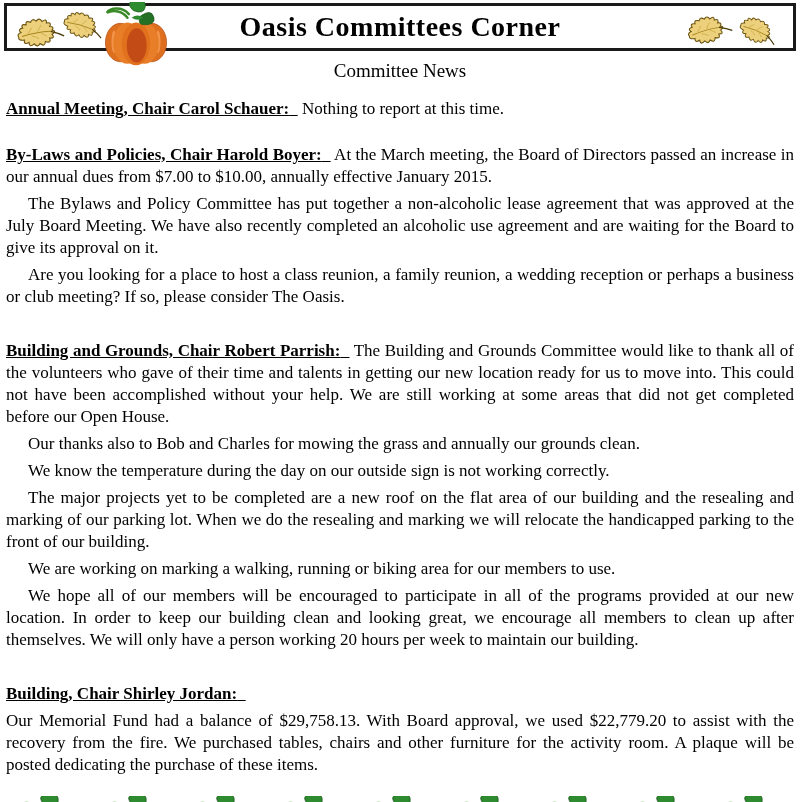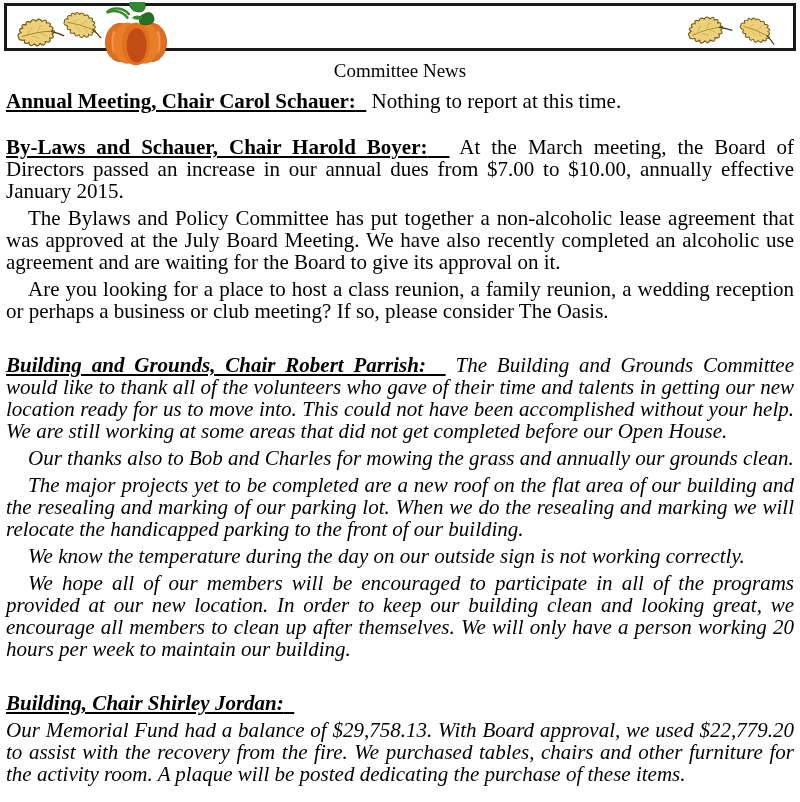--- a/index.html
+++ b/index.html
@@ -35,28 +35,28 @@
   .leaf-3 { right: 58px; top: 8px;  transform: rotate(-18deg); }
   .leaf-4 { right: 12px; top: 12px; transform: rotate(20deg); }
   
   .page-heading {
     text-align: center;
     font-weight: normal;
     font-size: 19px;
     margin: 9px 0 4px 0;
   }
   .content {
-    margin: 8px 6px;
-    font-size: 21px;
+    margin: 16px 6px;
+    font-size: 17px;
     line-height: 22px;
     text-align: justify;
   }
   .section { margin-top: 0; }
   .gap-sm { margin-top: 24px; }
-  .gap-lg { margin-top: 32px; font-style: italic; }
+  .gap-lg { margin-top: 32px; }
   .sec-head {
     font-weight: bold;
     text-decoration: underline;
   }
   .sec-head::after { content: "\00a0\00a0"; }
   .content p { margin: 5px 0 0 0; text-indent: 22px; }
   .content p.no-indent { text-indent: 0; }
   .lead-wrap { margin: 0; }
   .finance-head { margin-bottom: 2px; }
   
@@ -105,20 +105,21 @@
   <span class="deco leaf-2">
     <svg viewBox="0 0 64 40" width="46" height="29">
         <use href="#oak-leaf-symbol"></use>
       </svg>
   </span>
   <span class="deco banner-pumpkin">
     <svg viewBox="0 0 100 90" width="74" height="64">
         <use href="#pumpkin-symbol"></use>
       </svg>
   </span>
+  <span class="banner-title">Oasis Committees Corner</span>
   <span class="deco leaf-3">
     <svg viewBox="0 0 64 40" width="50" height="31">
         <use href="#oak-leaf-symbol"></use>
       </svg>
   </span>
   <span class="deco leaf-4">
     <svg viewBox="0 0 64 40" width="44" height="28">
         <use href="#oak-leaf-symbol"></use>
       </svg>
   </span>
@@ -130,35 +131,36 @@
 
   <div class="section">
     <div class="lead-wrap">
       <span class="sec-head">Annual Meeting, Chair Carol Schauer:</span>
       <span>Nothing to report at this time.</span>
     </div>
   </div>
 
   <div class="section gap-sm">
     <div class="lead-wrap">
-      <span class="sec-head">By-Laws and Schauer, Chair Harold Boyer:</span>
+      <span class="sec-head">By-Laws and Policies, Chair Harold Boyer:</span>
       <span>At the March meeting, the Board of Directors passed an increase in our annual dues from $7.00 to $10.00, annually effective January 2015.</span>
     </div>
     <p>The Bylaws and Policy Committee has put together a non-alcoholic lease agreement that was approved at the July Board Meeting.  We have also recently completed an alcoholic use agreement and are waiting for the Board to give its approval on it.</p>
     <p>Are you looking for a place to host a class reunion, a family reunion, a wedding reception or perhaps a business or club meeting?  If so, please consider The Oasis.</p>
   </div>
 
   <div class="section gap-lg">
     <div class="lead-wrap">
       <span class="sec-head">Building and Grounds, Chair Robert Parrish:</span>
       <span>The Building and Grounds Committee would like to thank all of the volunteers who gave of their time and talents in getting our new location ready for us to move into.  This could not have been accomplished without your help.  We are still working at some areas that did not get completed before our Open House.</span>
     </div>
     <p>Our thanks also to Bob and Charles for mowing the grass and annually our grounds clean.</p>
+    <p>We know the temperature during the day on our outside sign is not working correctly.</p>
     <p>The major projects yet to be completed are a new roof on the flat area of our building and the resealing and marking of our parking lot.  When we do the resealing and marking we will relocate the handicapped parking to the front of our building.</p>
-    <p>We know the temperature during the day on our outside sign is not working correctly.</p>
+    <p>We are working on marking a walking, running or biking area for our members to use.</p>
     <p>We hope all of our members will be encouraged to participate in all of the programs provided at our new location.  In order to keep our building clean and looking great, we encourage all members to clean up after themselves.  We will only have a person working 20 hours per week to maintain our building.</p>
   </div>
 
   <div class="section gap-lg">
     <div class="finance-head">
       <span class="sec-head">Building, Chair Shirley Jordan:</span>
     </div>
     <p class="no-indent">Our Memorial Fund had a balance of $29,758.13.  With Board approval, we used $22,779.20 to assist with the recovery from the fire.  We purchased tables, chairs and other furniture for the activity room.  A plaque will be posted dedicating the purchase of these items.</p>
   </div>
 

